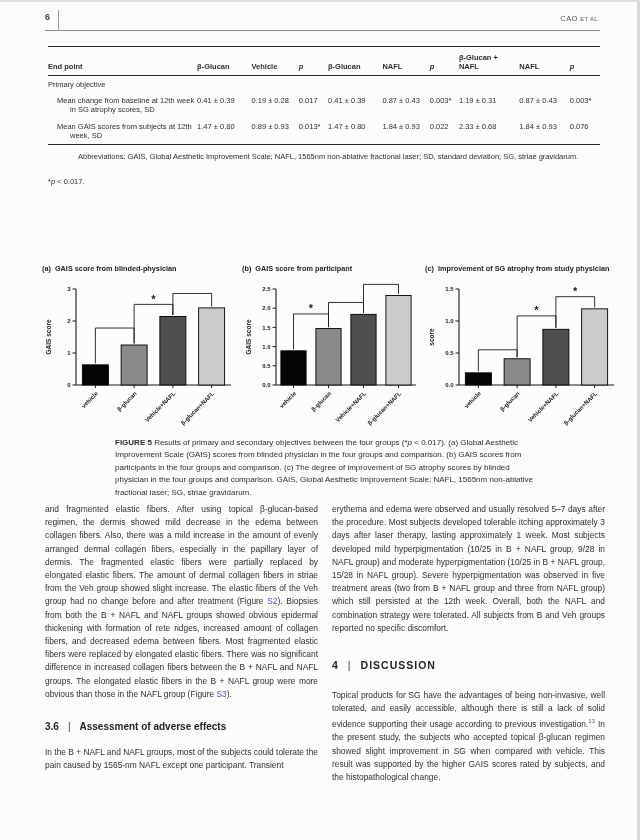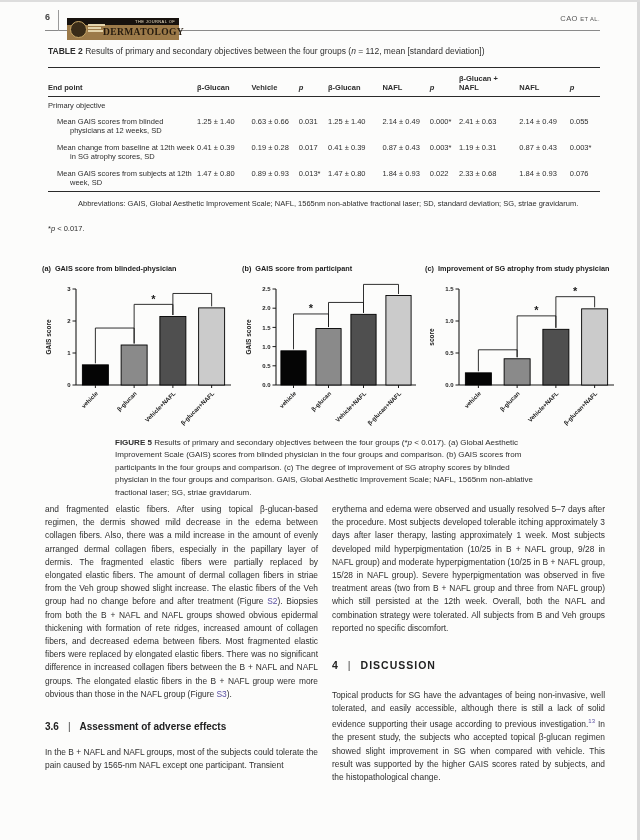--- a/index.html
+++ b/index.html
@@ -57,39 +57,26 @@
 </style>
 </head>
 <body>
 
 <div class="page">
 
   <div class="header">
     <div class="header-rule"></div>
     <div class="pageno">6</div>
     <div class="pageno-divider"></div>
-    <div class="logo">
-      <div class="logo-bar"></div>
-      <div class="logo-bar-text">THE JOURNAL OF</div>
-      <div class="logo-band"></div>
-      <div class="logo-seal"></div>
-      <div class="logo-lines">
-        <div style="width:17px"></div>
-          <div style="width:13px"></div>
-          <div style="width:15px"></div>
-      </div>
-      <div class="logo-name">DERMATOLOGY</div>
-    </div>
     <div class="running-head">
       <span>CAO </span><span class="etal">ET AL.</span>
     </div>
   </div>
 
   <div class="table-block">
-    <div class="tbl-caption"><span class="run-bold">TABLE 2</span><span>   Results of primary and secondary objectives between the four groups (</span><span class="run-italic">n</span><span> = 112, mean [standard deviation])</span></div>
     <table>
       <colgroup id="t-cols">
           <col style="width: 148px;">
           <col style="width: 54px;">
           <col style="width: 47px;">
           <col style="width: 29px;">
           <col style="width: 54px;">
           <col style="width: 47px;">
           <col style="width: 29px;">
           <col style="width: 60px;">
@@ -106,32 +93,20 @@
             <th>NAFL</th>
             <th style="font-style: italic;">p</th>
             <th>β-Glucan + NAFL</th>
             <th>NAFL</th>
             <th style="font-style: italic;">p</th>
           </tr>
         </thead>
       <tbody id="t-body">
           <tr>
             <td colspan="10" class="section">Primary objective</td>
-          </tr>
-          <tr>
-            <td class="endpoint">Mean GAIS scores from blinded physicians at 12 weeks, SD</td>
-            <td>1.25 ± 1.40</td>
-            <td>0.63 ± 0.66</td>
-            <td>0.031</td>
-            <td>1.25 ± 1.40</td>
-            <td>2.14 ± 0.49</td>
-            <td>0.000*</td>
-            <td>2.41 ± 0.63</td>
-            <td>2.14 ± 0.49</td>
-            <td>0.055</td>
           </tr>
           <tr>
             <td class="endpoint">Mean change from baseline at 12th week in SG atrophy scores, SD</td>
             <td>0.41 ± 0.39</td>
             <td>0.19 ± 0.28</td>
             <td>0.017</td>
             <td>0.41 ± 0.39</td>
             <td>0.87 ± 0.43</td>
             <td>0.003*</td>
             <td>1.19 ± 0.31</td>

